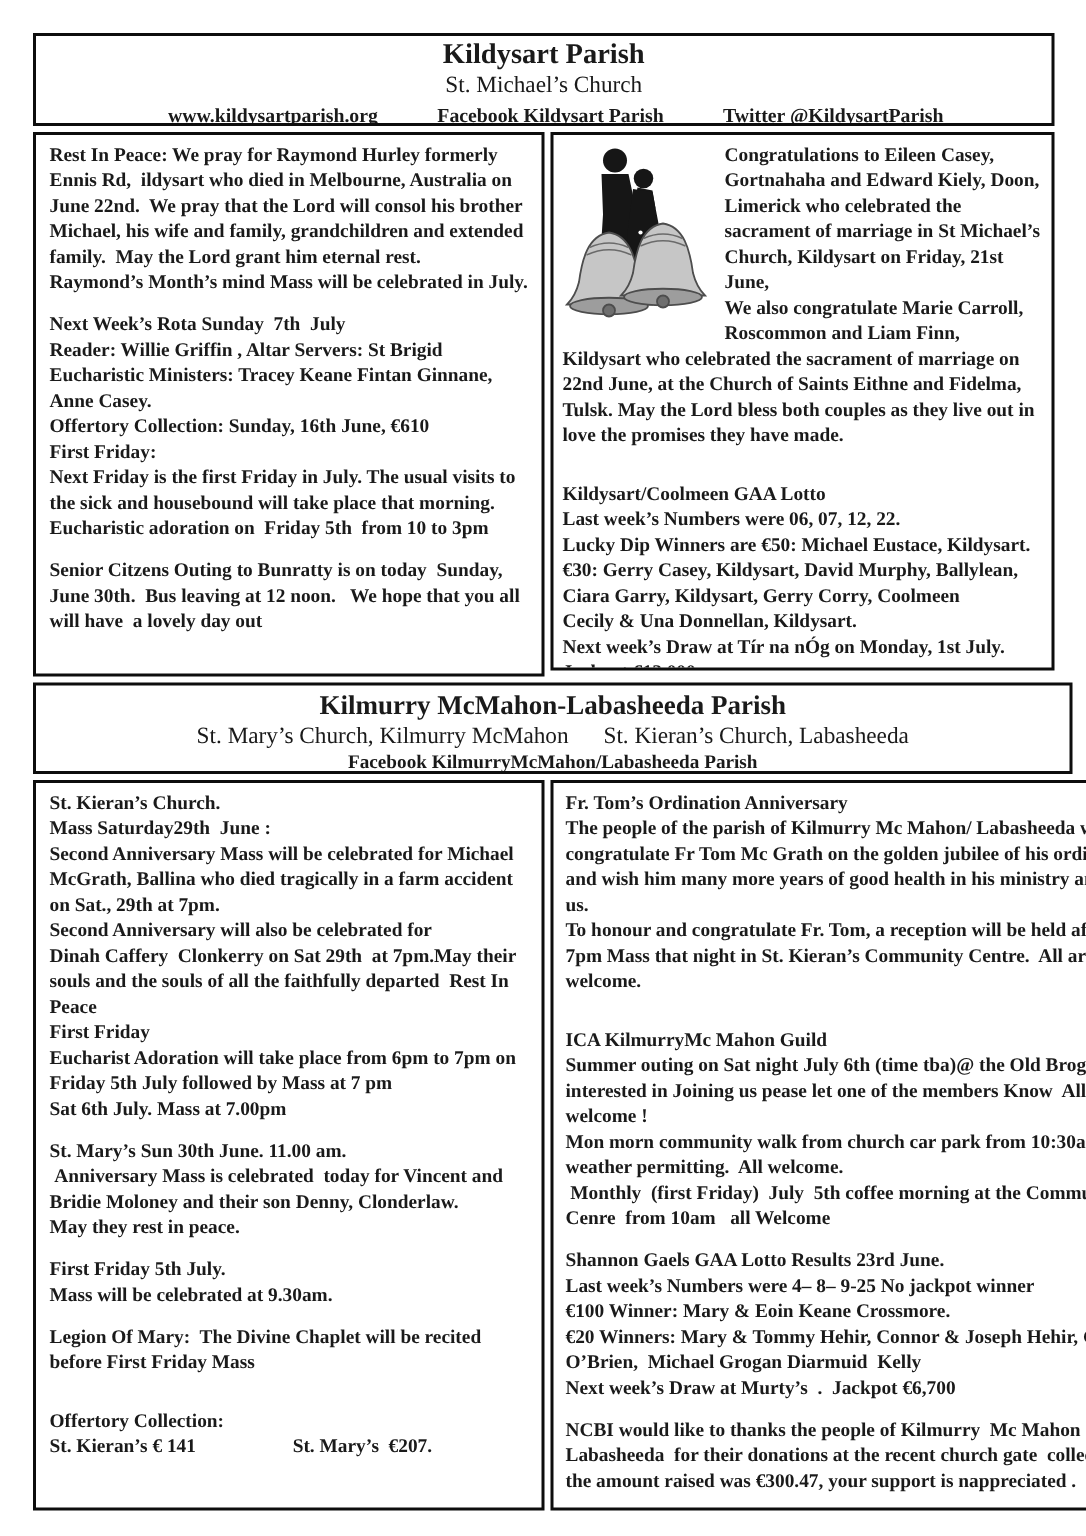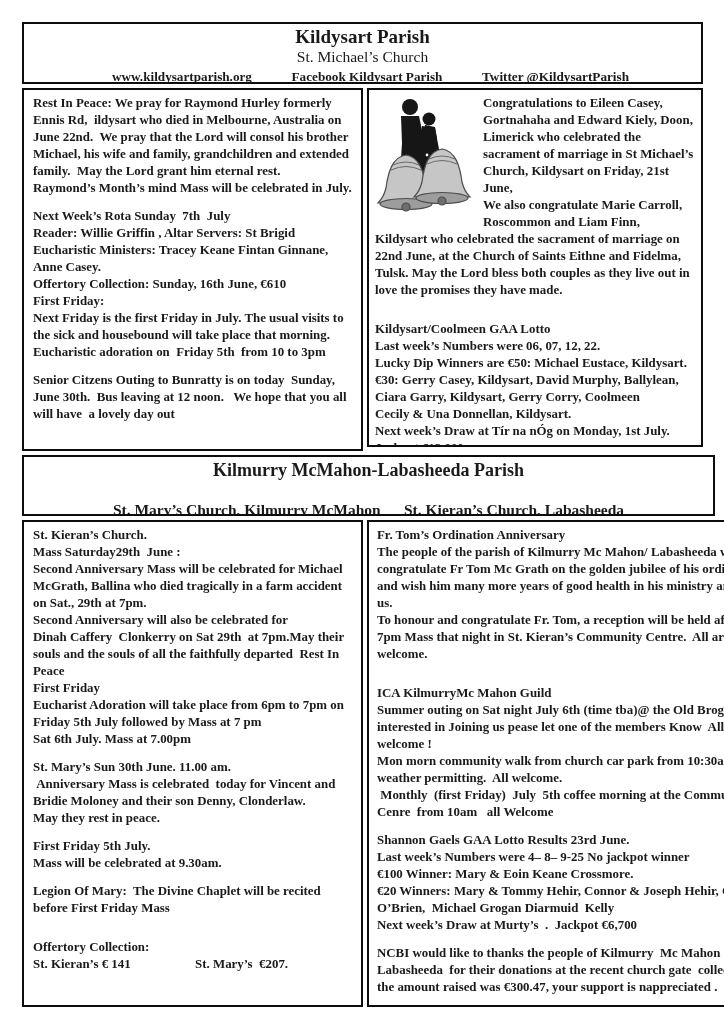--- a/index.html
+++ b/index.html
@@ -37,21 +37,21 @@
 
   
   .box-tl { left: 22px; top: 88px;  width: 341px; height: 363px; padding: 5px 7px 5px 9px; }
   .box-tr { left: 367px; top: 88px; width: 336px; height: 359px; padding: 5px 6px 5px 6px; }
   .box-bl { left: 22px; top: 520px; width: 341px; height: 487px; padding: 5px 7px 5px 9px; }
   .box-br { left: 367px; top: 520px; width: 404px; height: 487px; padding: 5px 6px 5px 8px; }
 
   
   .masthead2 { left: 22px; top: 455px; width: 693px; height: 61px; text-align: center; padding-top: 3px; }
   .masthead2 .title { font-size: 18px; font-weight: 700; line-height: 21px; }
-  .masthead2 .churches { font-size: 15.5px; font-weight: 700; line-height: 19px; white-space: pre-wrap; margin-top: 19px; }
+  .masthead2 .churches { font-size: 15.5px; font-weight: 400; line-height: 19px; white-space: pre-wrap; }
   .masthead2 .fb { font-size: 12.8px; font-weight: 700; line-height: 16px; }
 
   .wedding-art {
     float: left;
     width: 100px; height: 126px;
     margin: 0 8px 2px 0;
   }
 </style>
 </head>
 <body>

